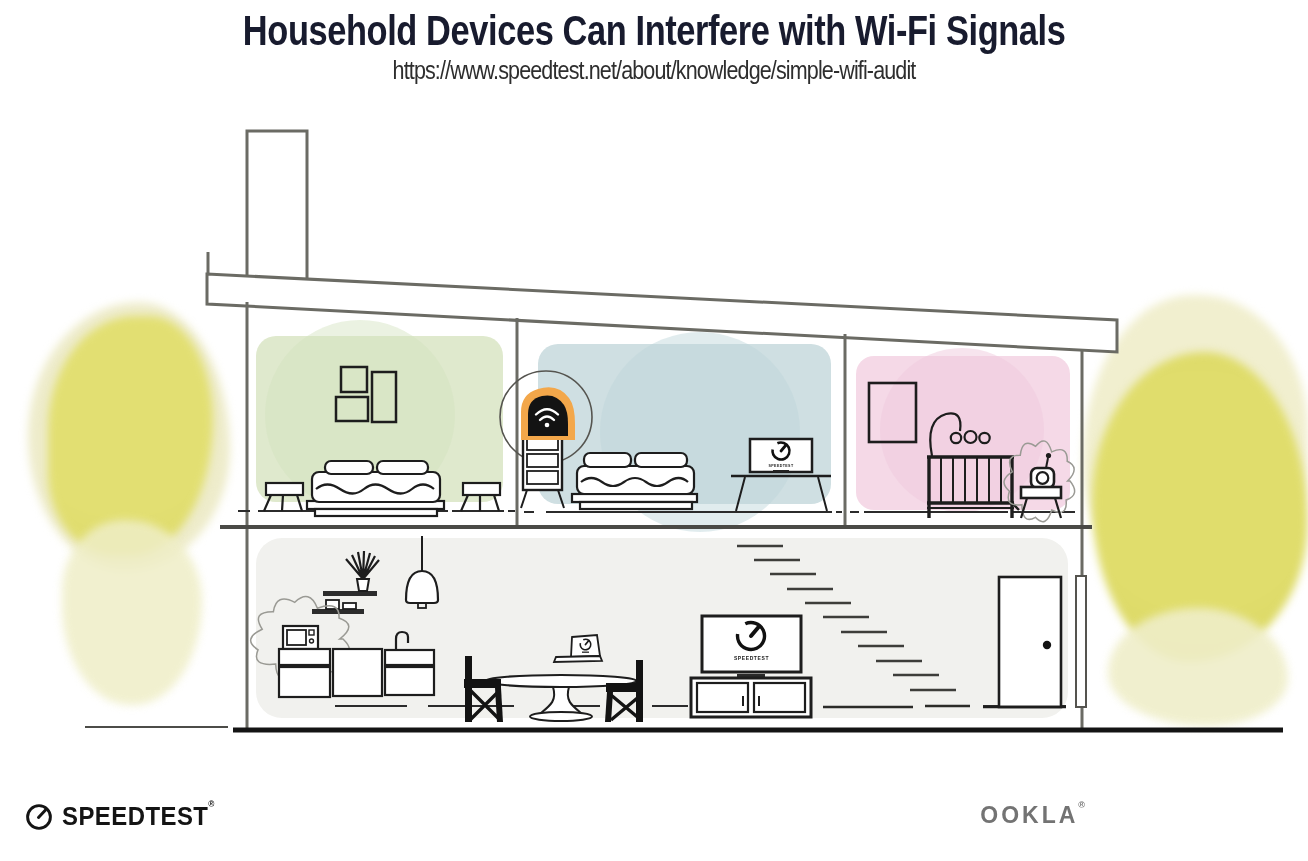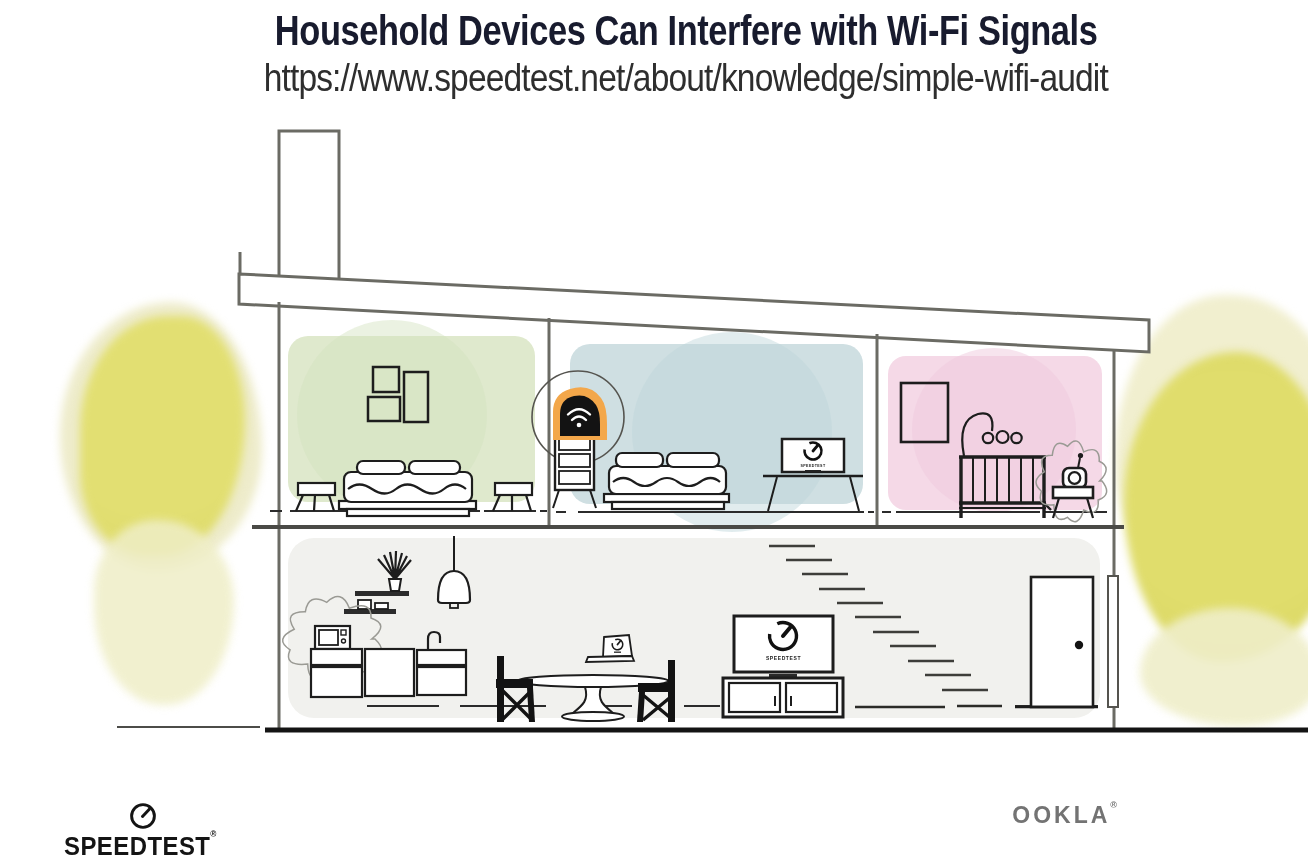--- a/index.html
+++ b/index.html
@@ -1,33 +1,33 @@
 <!DOCTYPE html>
 <html><head>
 <meta charset="utf-8">
 <style>
   html,body{margin:0;padding:0;}
   body{width:1308px;height:861px;background:#ffffff;font-family:"Liberation Sans",sans-serif;position:relative;overflow:hidden;}
-  .canvas{position:absolute;inset:0;width:1104px;height:861px;margin-left:32px;}
+  .canvas{position:absolute;inset:0;width:1104px;height:861px;}
   
   .hdr{position:absolute;top:0;left:0;width:1308px;text-align:center;z-index:5;}
   .title{margin-top:6px;font-size:43px;font-weight:bold;color:#181b2e;letter-spacing:-0.5px;display:inline-block;transform:scaleX(0.80);transform-origin:center;white-space:nowrap;}
-  .url{margin-top:1px;font-size:39px;font-weight:400;color:#2e2e2e;letter-spacing:-1px;display:block;}
+  .url{margin-top:1px;font-size:25px;font-weight:400;color:#2e2e2e;letter-spacing:-1px;display:block;}
   .url span{display:inline-block;transform:scaleX(0.86);transform-origin:center;white-space:nowrap;}
   
   .blob{position:absolute;filter:blur(4px);z-index:1;}
   .b-halo-l{left:28px;top:302px;width:202px;height:268px;background:#eeeccb;border-radius:55% 45% 52% 48%/50% 55% 45% 50%;}
   .b-core-l{left:48px;top:316px;width:165px;height:240px;background:radial-gradient(circle at 45% 40%,#e2df72 0 60%,#dcd968 100%);border-radius:58% 42% 55% 45%/52% 48% 62% 38%;}
   .b-tail-l{left:62px;top:520px;width:140px;height:185px;background:#efeec7;opacity:.85;border-radius:45% 55% 50% 50%/40% 45% 58% 55%;}
   .b-halo-r{left:1083px;top:295px;width:225px;height:310px;background:#f1efcf;border-radius:50% 50% 45% 55%/55% 45% 52% 48%;}
   .b-core-r{left:1092px;top:352px;width:216px;height:310px;background:radial-gradient(circle at 50% 45%,#e0dd6c 0 58%,#d8d562 100%);border-radius:52% 48% 55% 45%/48% 55% 45% 52%;}
   .b-tail-r{left:1108px;top:608px;width:180px;height:118px;background:#efeec9;opacity:.9;border-radius:50% 50% 45% 55%/55% 60% 40% 45%;}
   svg.scene{position:absolute;left:0;top:0;z-index:2;}
   
-  .logo-st{position:absolute;left:24px;top:801px;z-index:5;display:flex;align-items:center;flex-direction:column;}
+  .logo-st{position:absolute;left:24px;top:801px;z-index:5;display:flex;align-items:center;}
   .logo-st .word{font-size:26px;font-weight:bold;letter-spacing:0.5px;color:#141414;margin-left:8px;transform:scaleX(.92);transform-origin:left;}
   .tm{font-size:9px;vertical-align:top;position:relative;top:-2px;}
   .logo-ookla{position:absolute;right:16px;top:802px;z-index:5;font-size:23px;font-weight:bold;letter-spacing:3px;color:#737373;transform:scaleX(1.0);}
 </style>
 </head>
 <body>
 
 <div class="canvas">
 
   <div class="hdr">

